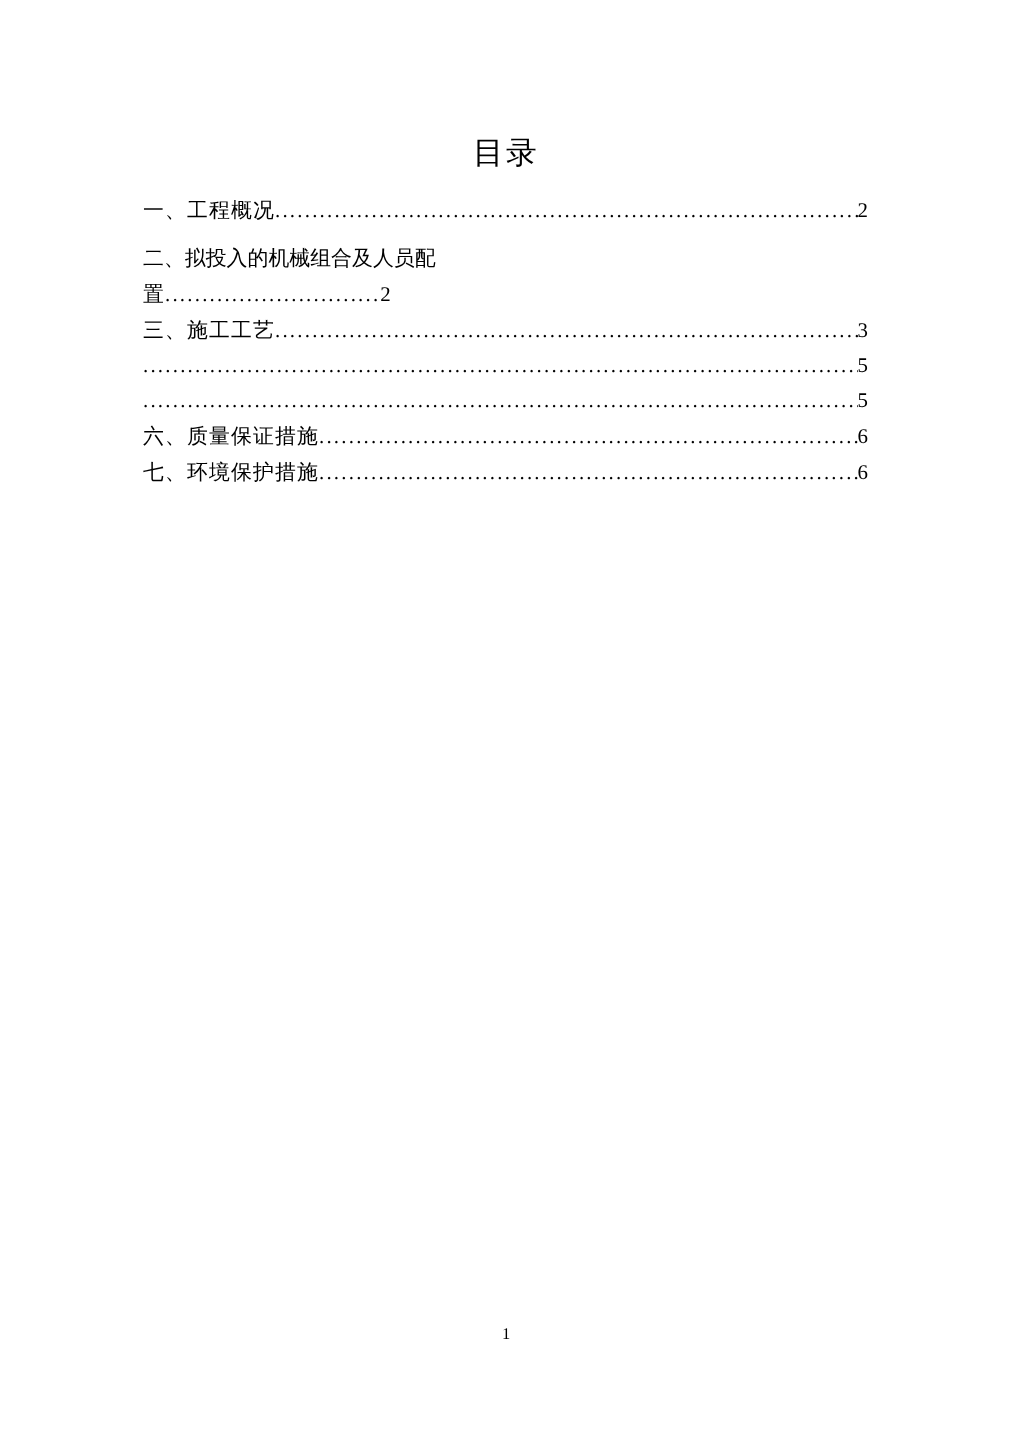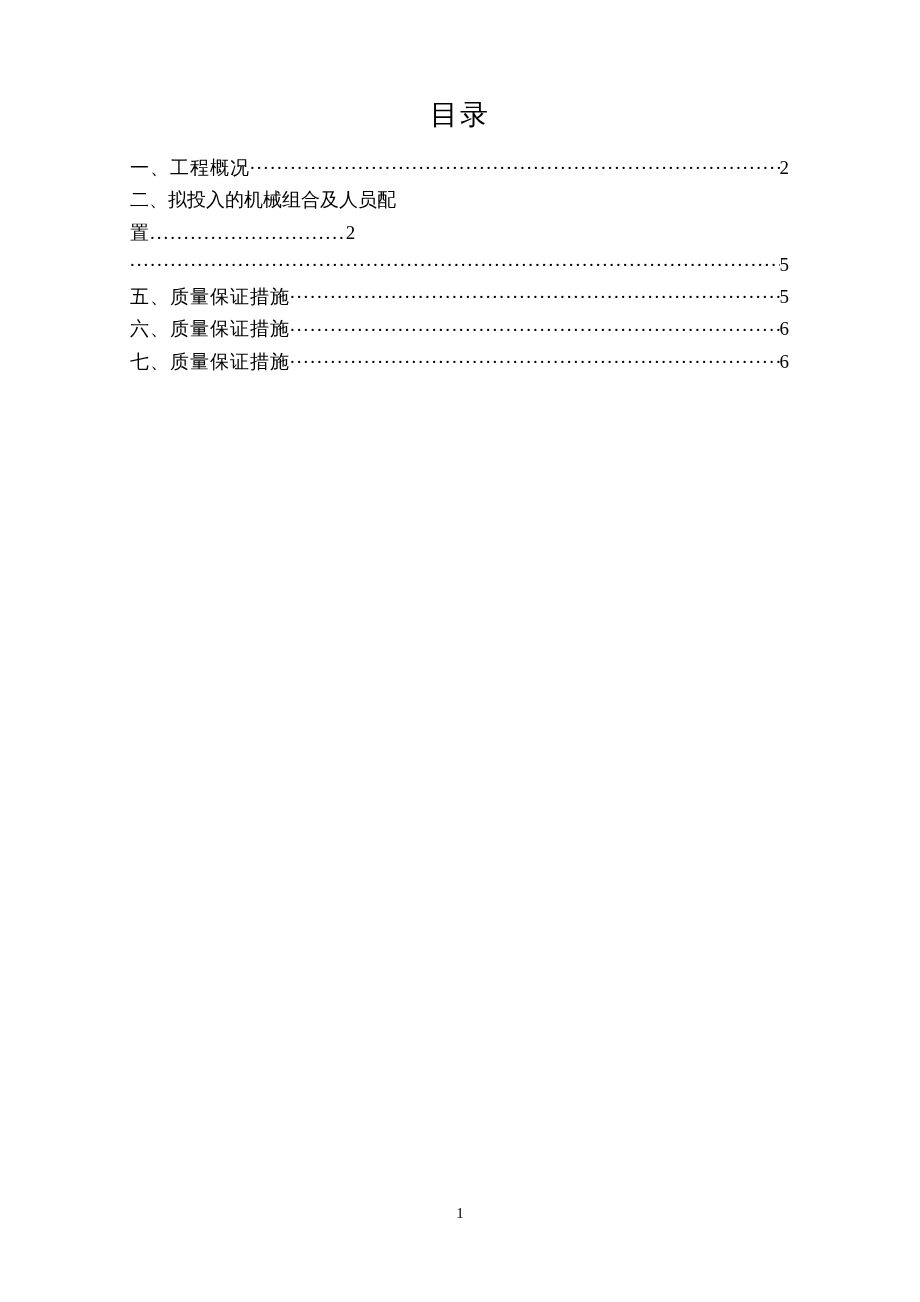--- a/index.html
+++ b/index.html
@@ -8,36 +8,36 @@
       box-sizing: border-box;
     }
     body {
       width: 920px;
       height: 1302px;
       background: #ffffff;
       font-family: "SimSun", "宋体", serif;
       position: relative;
     }
     .page {
-      padding: 96px 130px 0 130px;
+      padding: 120px 130px 0 130px;
     }
     .title {
       text-align: center;
       font-size: 28px;
       font-weight: normal;
       margin-bottom: 18px;
       letter-spacing: 2px;
     }
     .toc-list {
       font-size: 19px;
       line-height: 1.7;
     }
     .toc-row {
       display: flex;
-      align-items: center;
+      align-items: flex-end;
       white-space: nowrap;
       overflow: hidden;
       letter-spacing: 1px;
     }
     .toc-label {
       flex-shrink: 0;
     }
     .toc-dots {
       flex: 1;
       overflow: hidden;
@@ -54,20 +54,21 @@
     .toc-page {
       flex-shrink: 0;
     }
     .toc-justified {
       text-align-last: justify;
       text-align: justify;
       letter-spacing: 0;
     }
     .toc-justified span {
       display: inline-block;
+      margin-top: 12px;
     }
     .toc-continuation {
       display: flex;
       align-items: baseline;
       letter-spacing: 1px;
     }
     .toc-cont-label {
       flex-shrink: 0;
     }
     .toc-cont-dots {
@@ -98,40 +99,44 @@
 
     <div class="toc-justified">
       <span>二、拟投入的机械组合及人员配</span>
     </div>
     <div class="toc-continuation">
       <span class="toc-cont-label">置</span>
       <span class="toc-cont-dots">.............................</span>
       <span class="toc-page">2</span>
     </div>
 
+    <div class="toc-row">
+      <span class="toc-label">三、施工工艺</span>
+      <span class="toc-dots"></span>
+      <span class="toc-page">3</span>
+    </div>
 
     <div class="toc-row">
       <span class="toc-dots"></span>
       <span class="toc-page">5</span>
     </div>
 
     <div class="toc-row">
-      <span class="toc-label">五、质量保证措施</span>
       <span class="toc-dots"></span>
       <span class="toc-page">5</span>
     </div>
 
     <div class="toc-row">
       <span class="toc-label">六、质量保证措施</span>
       <span class="toc-dots"></span>
       <span class="toc-page">6</span>
     </div>
 
     <div class="toc-row">
-      <span class="toc-label">七、质量保证措施</span>
+      <span class="toc-label">七、环境保护措施</span>
       <span class="toc-dots"></span>
       <span class="toc-page">6</span>
     </div>
 
   </div>
 </div>
 
 <div class="page-number">1</div>
 
 </body></html>

